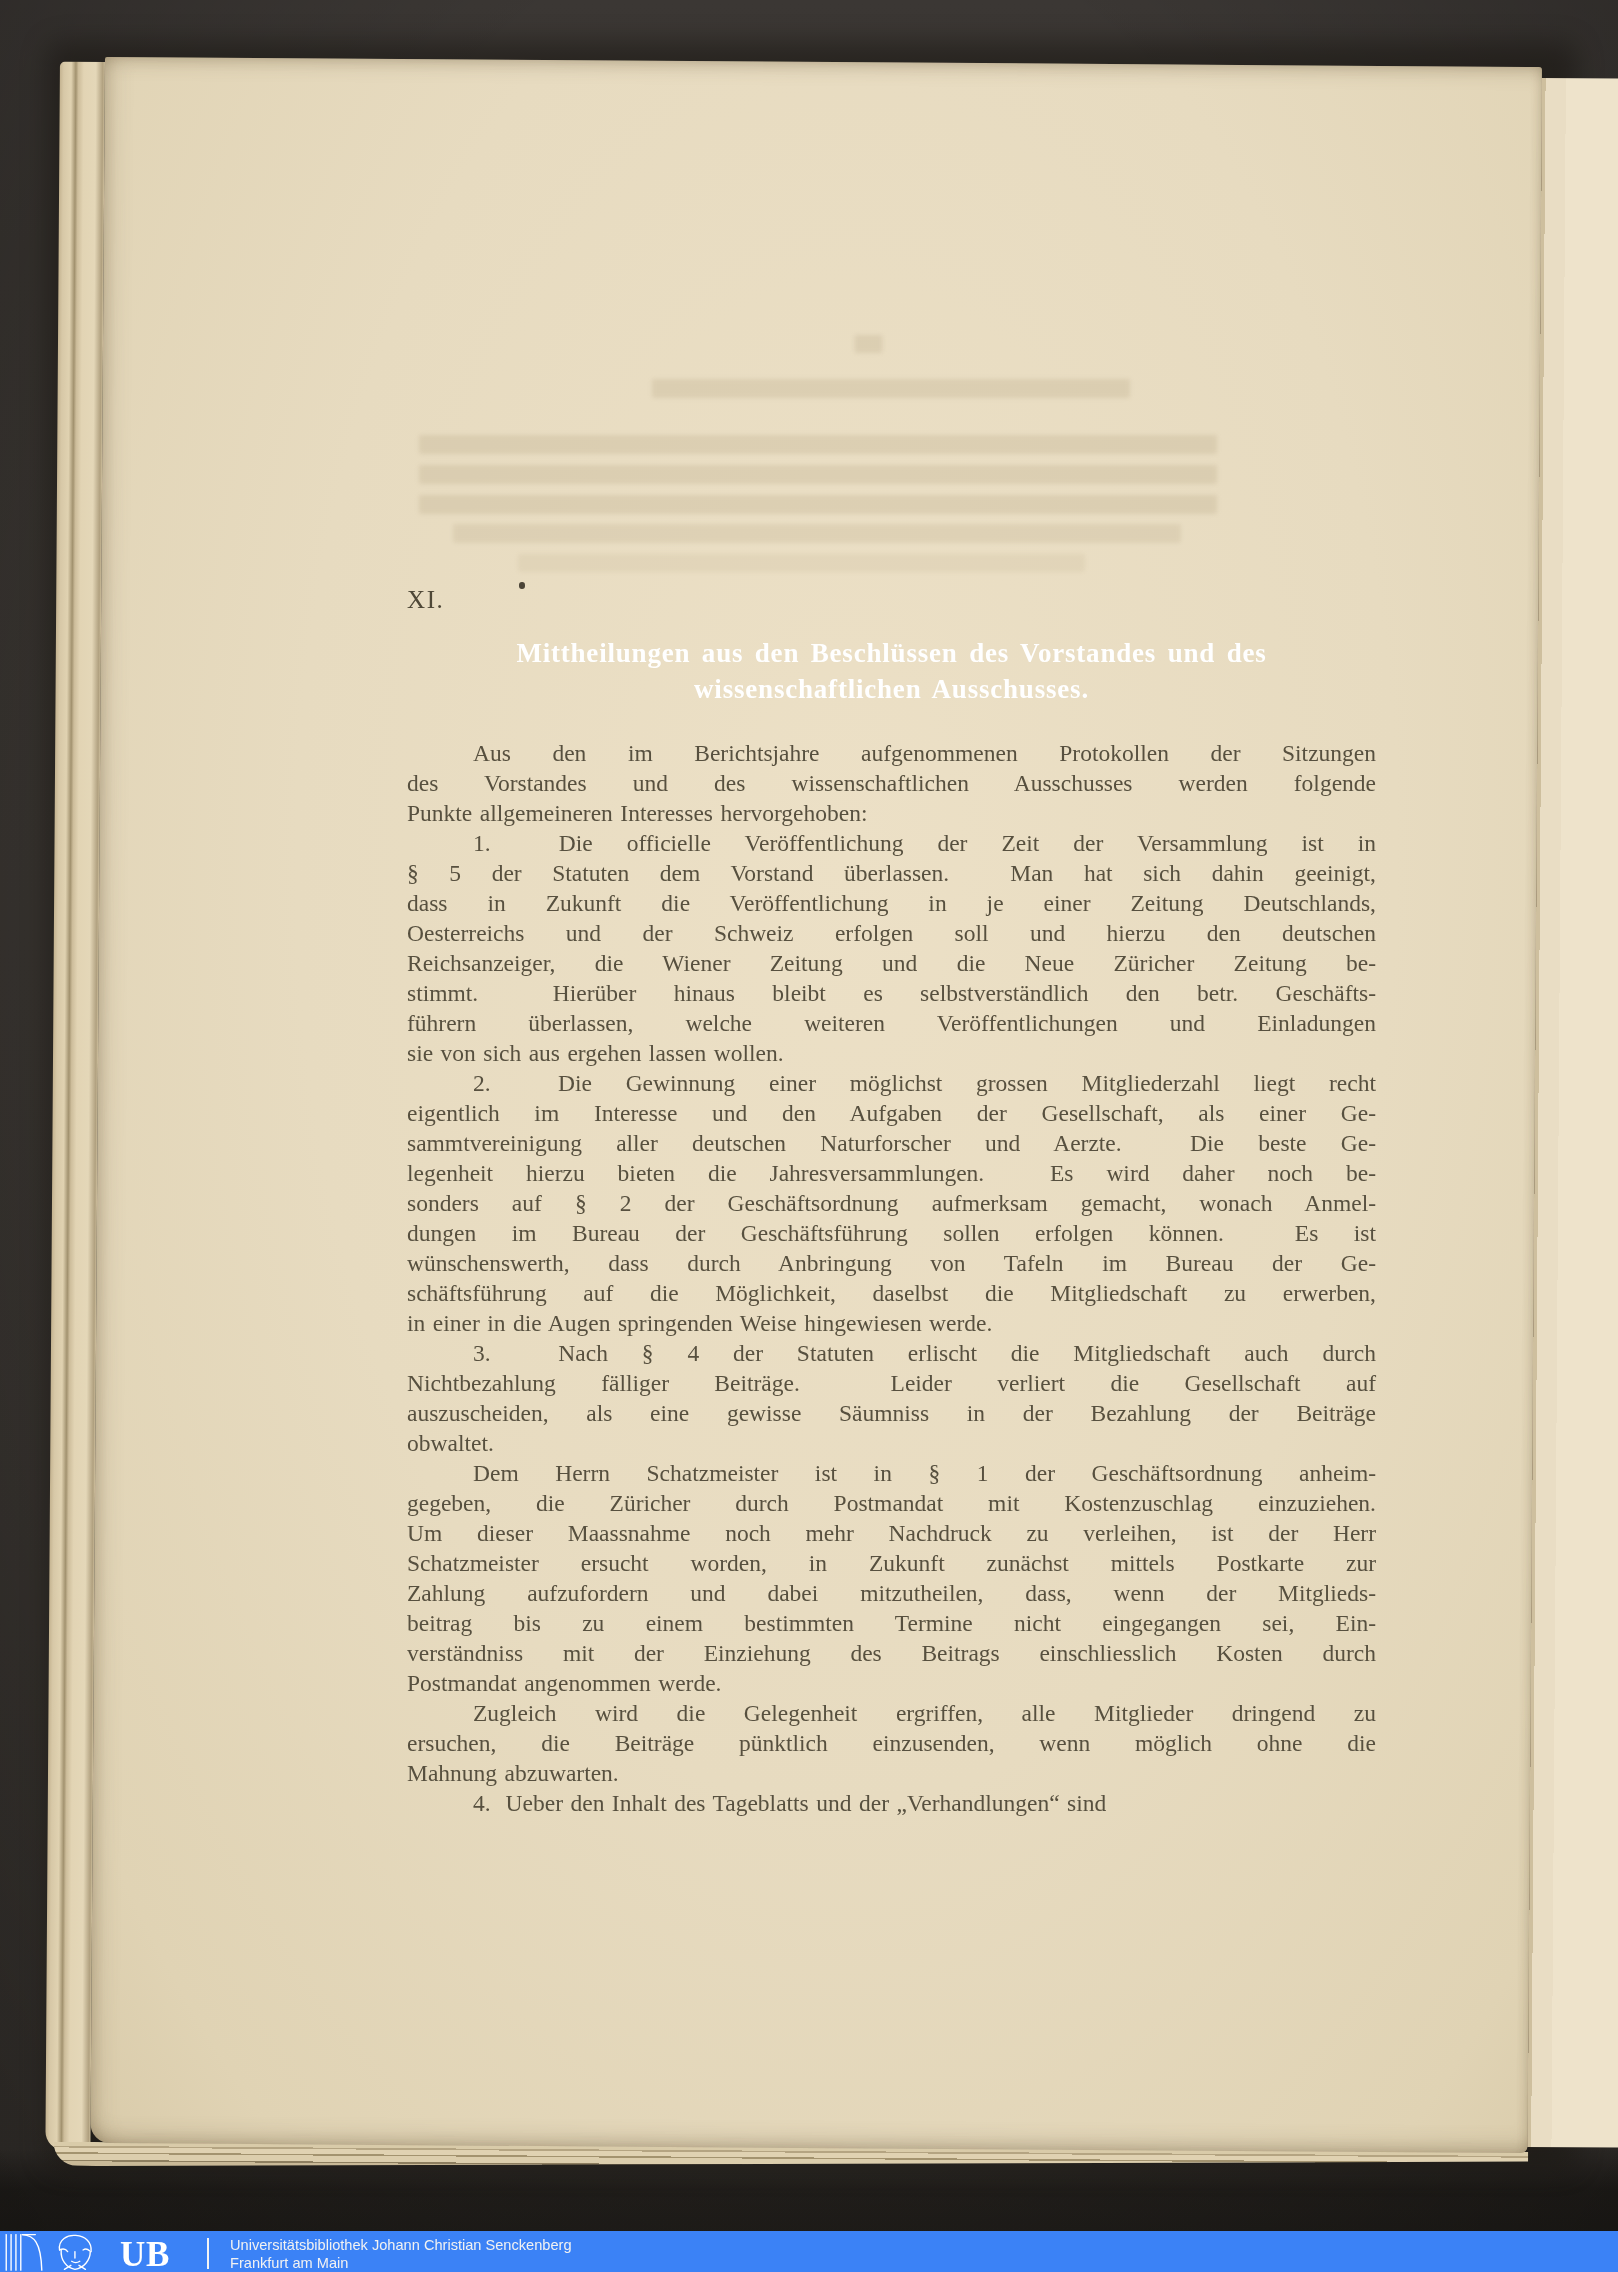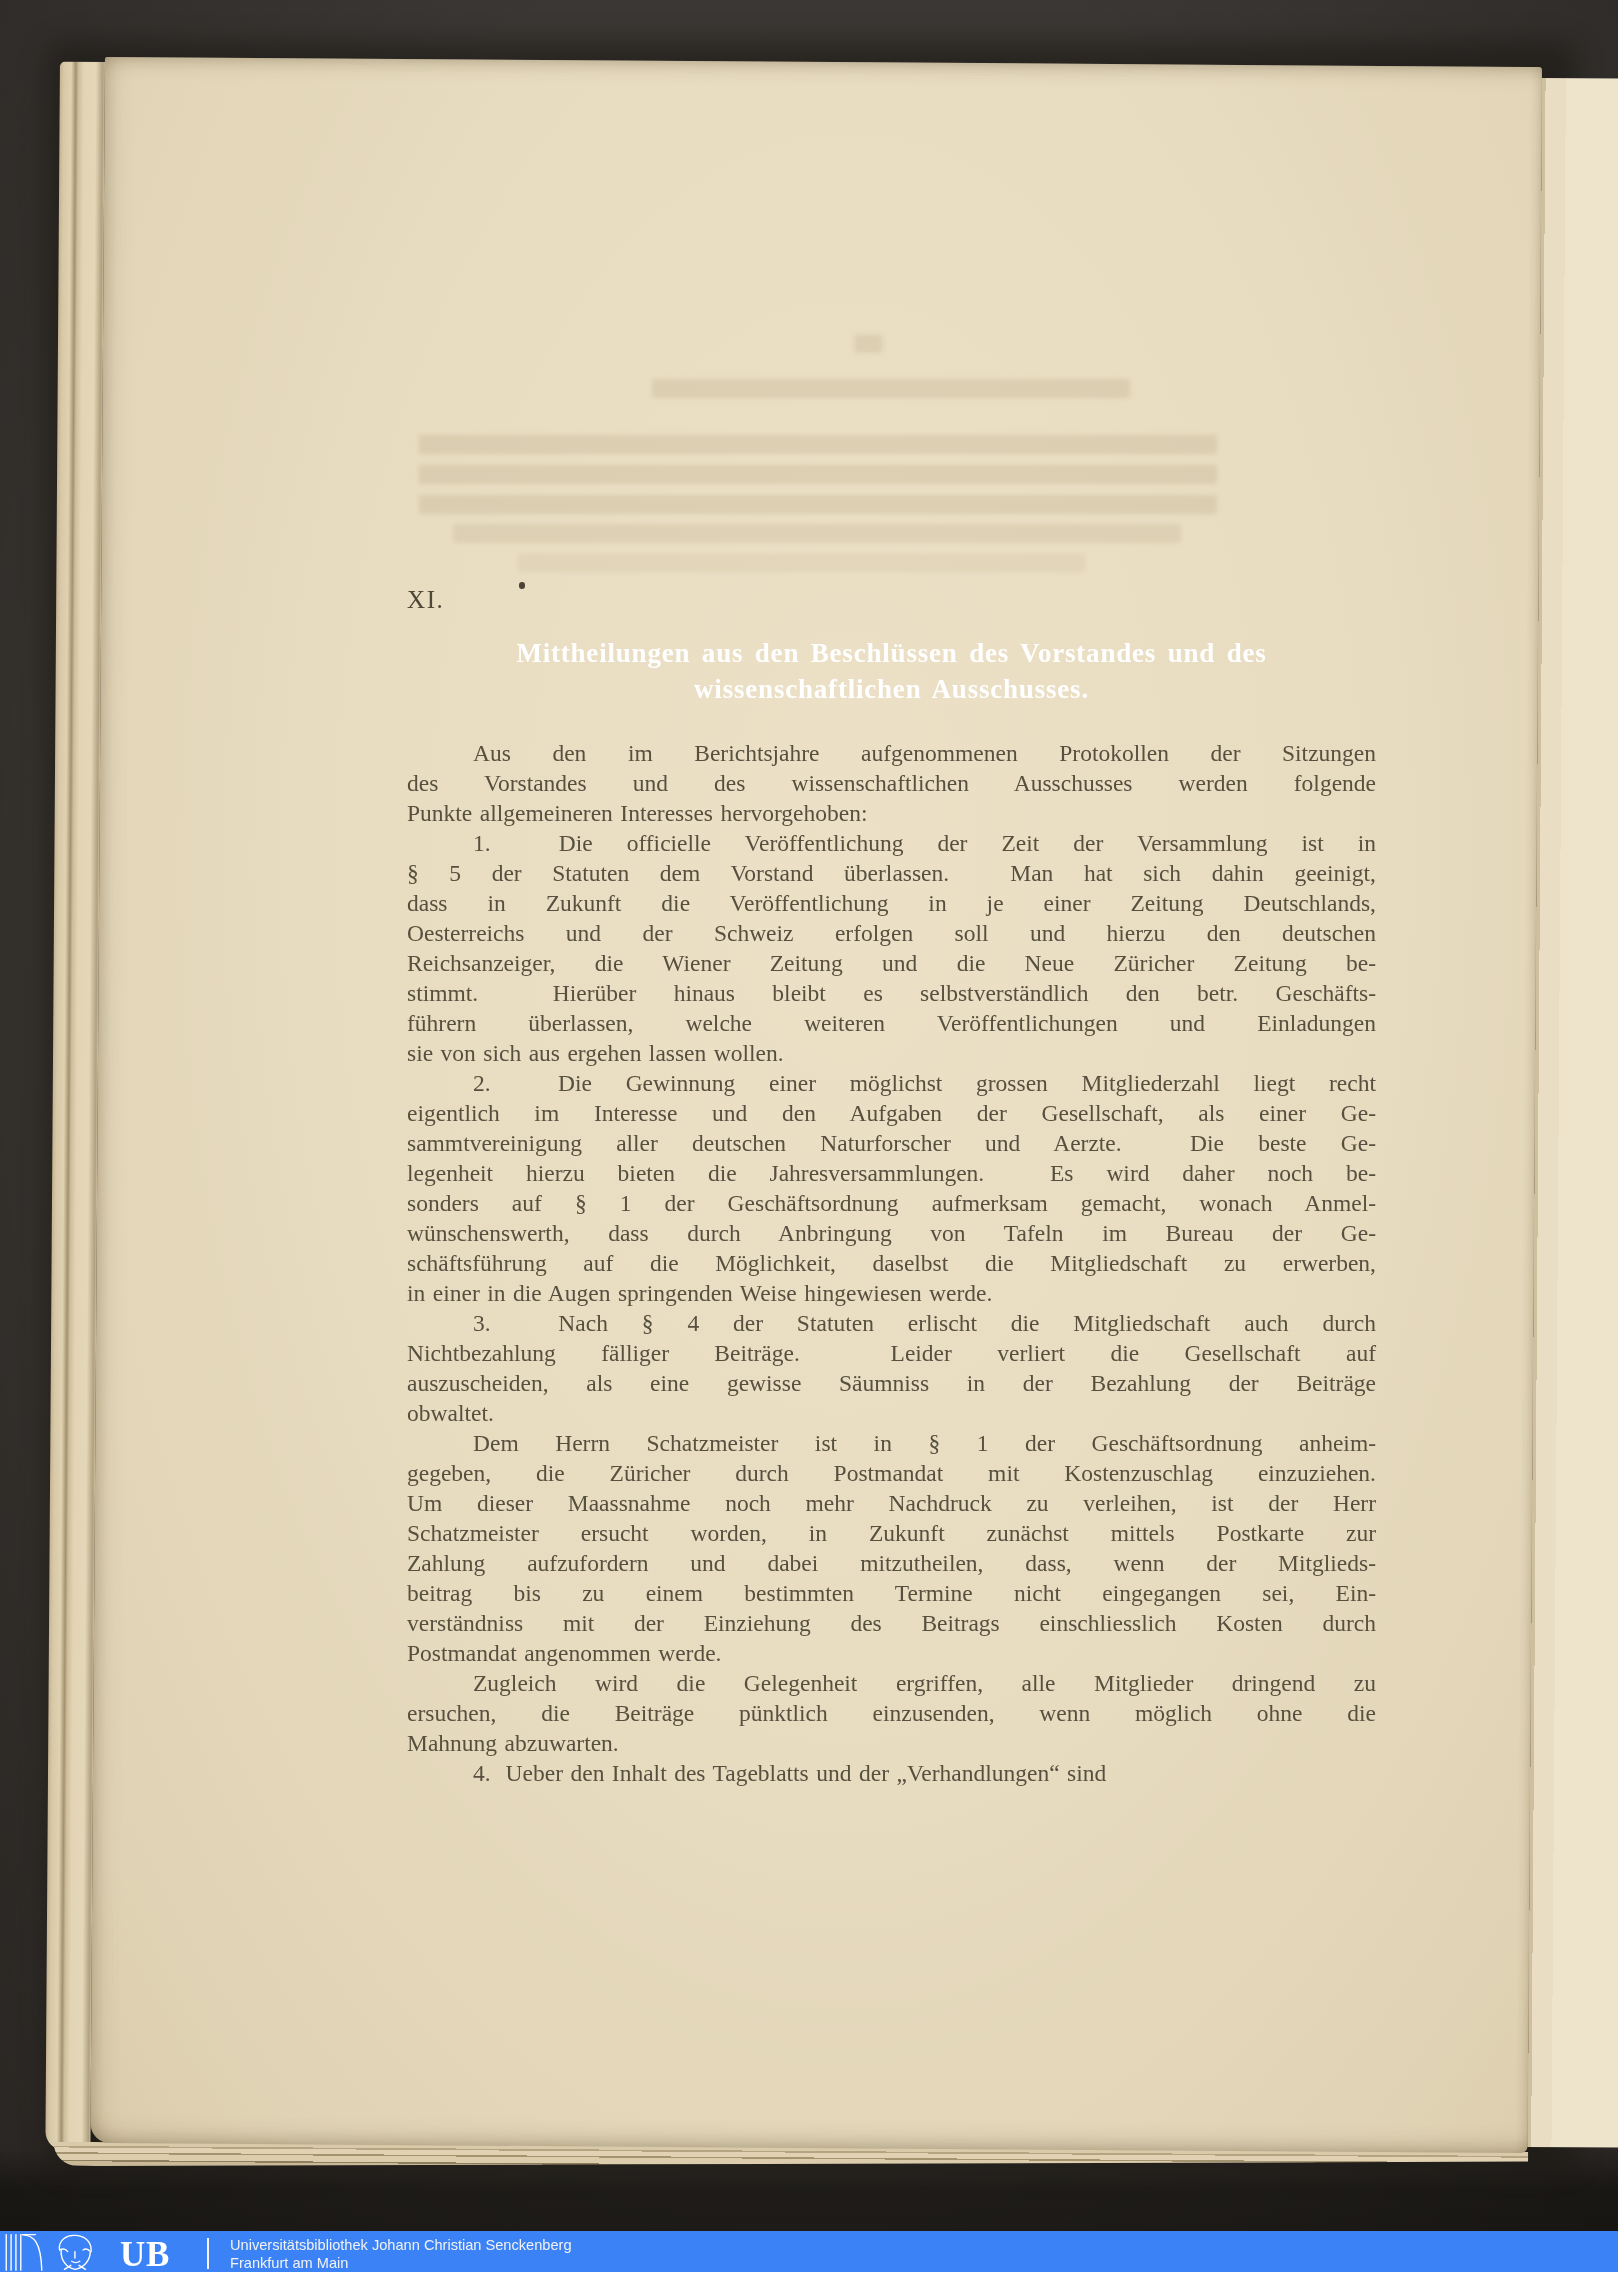--- a/index.html
+++ b/index.html
@@ -145,21 +145,22 @@
           <div class="line">Reichsanzeiger, die Wiener Zeitung und die Neue Züricher Zeitung be-</div>
           <div class="line">stimmt.  Hierüber hinaus bleibt es selbstverständlich den betr. Geschäfts-</div>
           <div class="line">führern überlassen, welche weiteren Veröffentlichungen und Einladungen</div>
           <div class="line last">sie von sich aus ergehen lassen wollen.</div>
         </div>
         <div class="para">
           <div class="line indent">2.  Die Gewinnung einer möglichst grossen Mitgliederzahl liegt recht</div>
           <div class="line">eigentlich im Interesse und den Aufgaben der Gesellschaft, als einer Ge-</div>
           <div class="line">sammtvereinigung aller deutschen Naturforscher und Aerzte.  Die beste Ge-</div>
           <div class="line">legenheit hierzu bieten die Jahresversammlungen.  Es wird daher noch be-</div>
-          <div class="line">sonders auf § 1 der Geschäftsordnung aufmerksam gemacht, wonach Anmel-</div>
+          <div class="line">sonders auf § 2 der Geschäftsordnung aufmerksam gemacht, wonach Anmel-</div>
+          <div class="line">dungen im Bureau der Geschäftsführung sollen erfolgen können.  Es ist</div>
           <div class="line">wünschenswerth, dass durch Anbringung von Tafeln im Bureau der Ge-</div>
           <div class="line">schäftsführung auf die Möglichkeit, daselbst die Mitgliedschaft zu erwerben,</div>
           <div class="line last">in einer in die Augen springenden Weise hingewiesen werde.</div>
         </div>
         <div class="para">
           <div class="line indent">3.  Nach § 4 der Statuten erlischt die Mitgliedschaft auch durch</div>
           <div class="line">Nichtbezahlung fälliger Beiträge.  Leider verliert die Gesellschaft auf</div>
           <div class="line">auszuscheiden, als eine gewisse Säumniss in der Bezahlung der Beiträge</div>
           <div class="line last">obwaltet.</div>
         </div>

